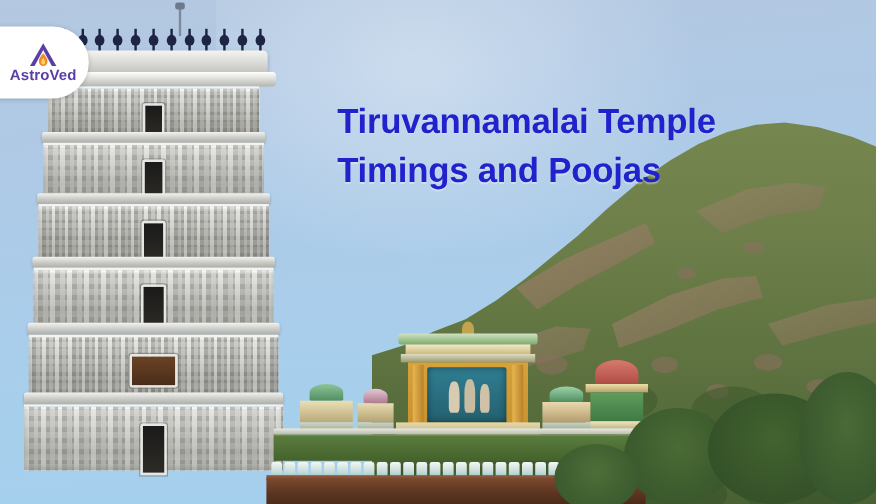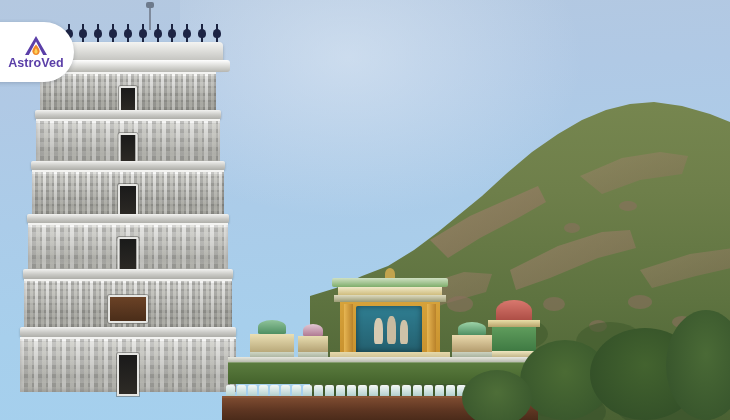--- a/index.html
+++ b/index.html
@@ -343,20 +343,24 @@
 
   </div>
   <div class="brownwall-top"></div>
   <div class="brownwall"></div>
 
   <div class="foliage" style="left:520px;bottom:0;width:90px;height:80px;background:radial-gradient(ellipse at 50% 40%,#4b6b34,#33512a);"></div>
   <div class="foliage" style="left:590px;bottom:0;width:110px;height:92px;background:radial-gradient(ellipse at 50% 40%,#43632f,#2e4a26);"></div>
   <div class="foliage" style="left:666px;bottom:0;width:80px;height:110px;background:radial-gradient(ellipse at 50% 40%,#4a6a36,#324f29);"></div>
   <div class="foliage" style="left:462px;bottom:-6px;width:70px;height:56px;background:radial-gradient(ellipse at 50% 40%,#4e6e38,#35532b);"></div>
 
+  <div class="title">
+    <span class="ln">Tiruvannamalai Temple</span>
+    <span class="ln">Timings and Poojas</span>
+  </div>
 
   <div class="logo-badge">
     <div class="logo-mark">
       <svg viewBox="0 0 26 21" width="26" height="21" aria-hidden="true">
         <path d="M13 1 L24 20 L20.2 20 L13 6.6 L5.8 20 L2 20 Z" fill="#5b3fa8"></path>
         <path d="M13 9.4 C15.4 12.2 16.6 14.2 16.6 16.2 C16.6 18.4 15 20 13 20 C11 20 9.4 18.4 9.4 16.2 C9.4 14.2 10.6 12.2 13 9.4 Z" fill="#f08a2a"></path>
         <path d="M13 13.2 C14.1 14.8 14.6 15.9 14.6 16.8 C14.6 17.9 13.9 18.7 13 18.7 C12.1 18.7 11.4 17.9 11.4 16.8 C11.4 15.9 11.9 14.8 13 13.2 Z" fill="#fdd35a"></path>
       </svg>
     </div>
     <div class="logo-word">AstroVed</div>

